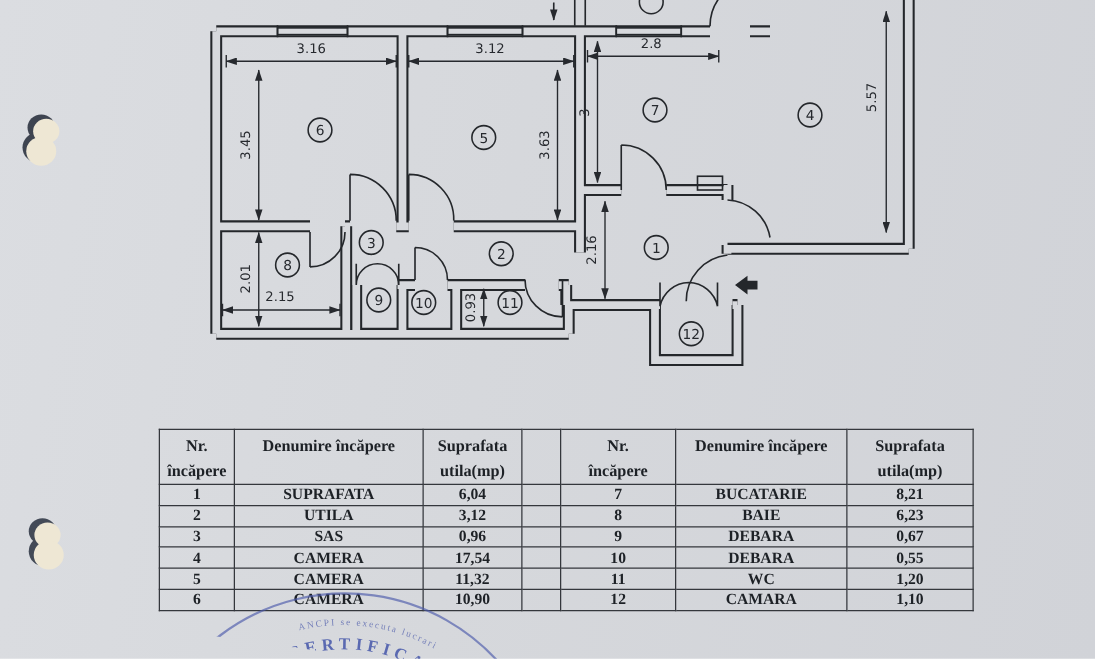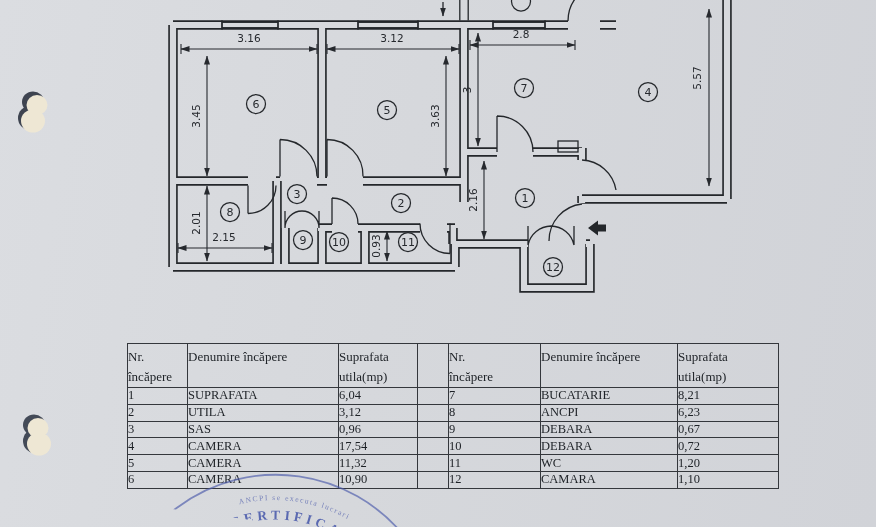--- a/index.html
+++ b/index.html
@@ -19,22 +19,22 @@
   .thin { stroke:#24272b; stroke-width:1.3; fill:none; }
   .dim  { stroke:#26292e; stroke-width:1.1; fill:none; }
   .rc   { stroke:#24272b; stroke-width:1.25; fill:none; }
 
   .paper-table {
     position:absolute; left:127px; top:343px;
     border-collapse:collapse; table-layout:fixed; width:651px;
     color:#1d2126; font-size:12.5px;
   }
   .paper-table td {
-    border:1.4px solid #34373c; vertical-align:middle;
-    height:16.8px; padding:0; overflow:hidden; white-space:nowrap;
+    border:1.4px solid #34373c; text-align:center; vertical-align:middle;
+    height:16.8px; padding:0; overflow:hidden; white-space:nowrap;font-weight:bold;
   }
   .paper-table tr.hdr td { height:44px; vertical-align:top; padding-top:3px; font-size:13px; line-height:1.5; }
   .paper-table tr.total td { height:17px; font-size:13px; }
   .paper-table tr.balcon td { height:18px; font-size:13px; }
 
   .hole { position:absolute; }
   .stamp { position:absolute; left:138px; top:472px; transform:rotate(8deg); transform-origin:50% 20%; opacity:.82; pointer-events:none; }
   .stamp text { font-family:"Liberation Serif", serif; }
 </style>
 </head>
@@ -209,40 +209,40 @@
     <td>7</td>
     <td>BUCATARIE</td>
     <td>8,21</td>
   </tr>
   <tr>
     <td>2</td>
     <td>UTILA</td>
     <td>3,12</td>
     <td></td>
     <td>8</td>
-    <td>ANCPI</td>
+    <td>BAIE</td>
     <td>6,23</td>
   </tr>
   <tr>
     <td>3</td>
     <td>SAS</td>
     <td>0,96</td>
     <td></td>
     <td>9</td>
     <td>DEBARA</td>
     <td>0,67</td>
   </tr>
   <tr>
     <td>4</td>
     <td>CAMERA</td>
     <td>17,54</td>
     <td></td>
     <td>10</td>
     <td>DEBARA</td>
-    <td>0,72</td>
+    <td>0,55</td>
   </tr>
   <tr>
     <td>5</td>
     <td>CAMERA</td>
     <td>11,32</td>
     <td></td>
     <td>11</td>
     <td>WC</td>
     <td>1,20</td>
   </tr>

